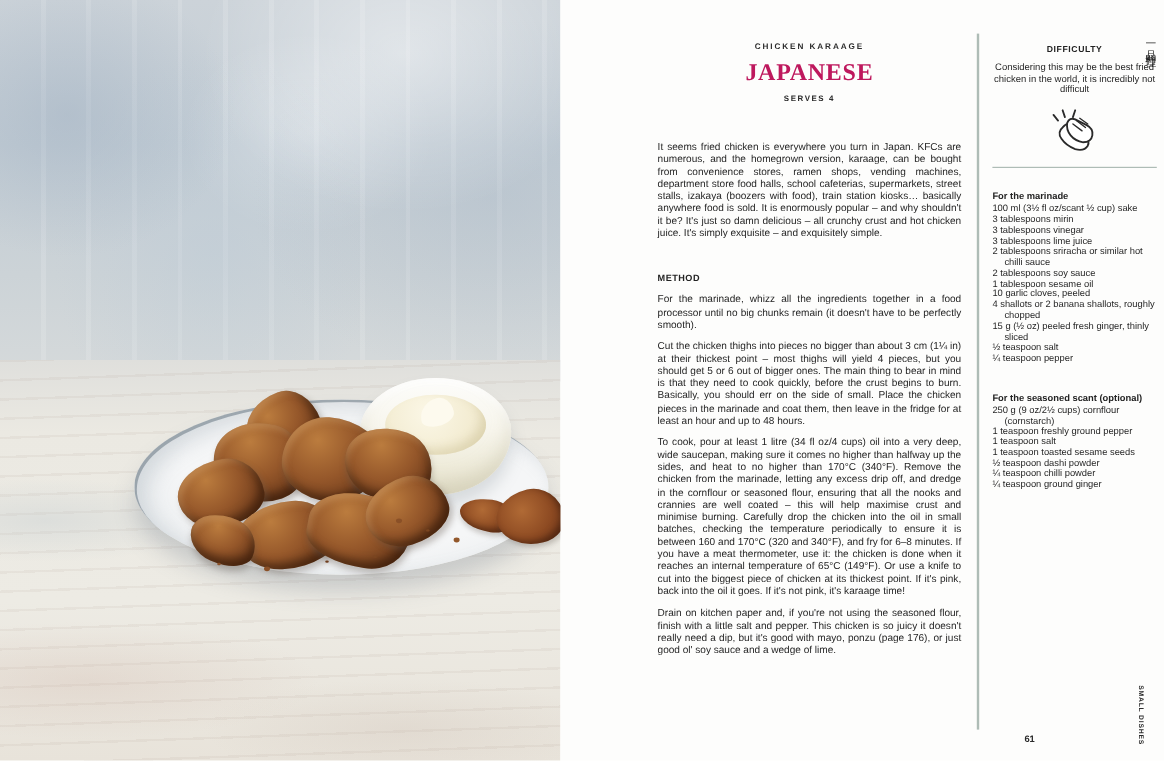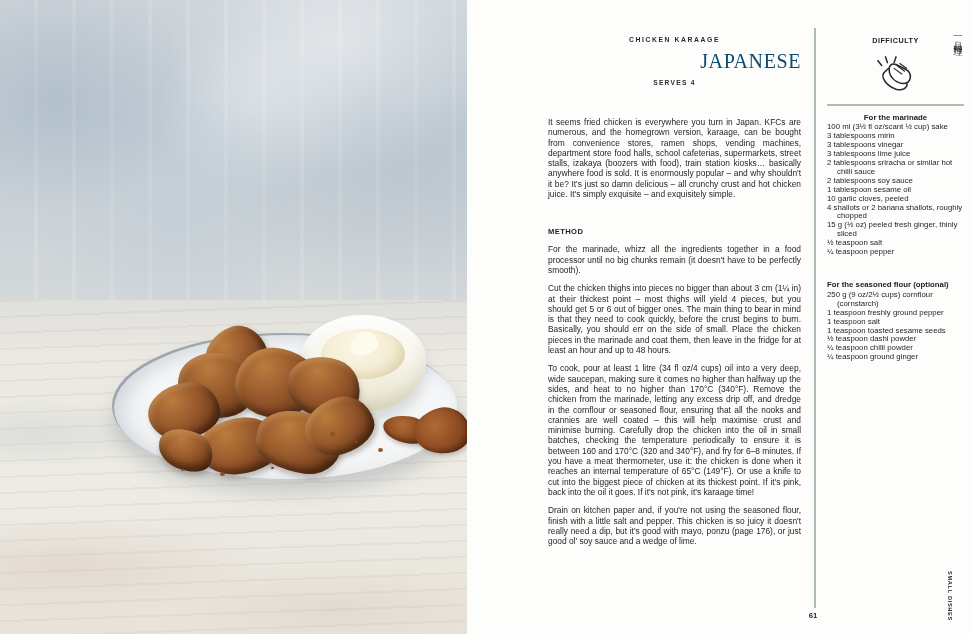--- a/index.html
+++ b/index.html
@@ -62,46 +62,46 @@
   .crisp1 { left:383px; top:416px; width:46px; height:27px; transform:rotate(8deg); }
   .crisp2 { left:414px; top:408px; width:56px; height:46px; transform:rotate(-14deg); }
   .crumbs { position:absolute; left:330px; top:432px; width:5px; height:4px; border-radius:50%; background:#8a5027;
     box-shadow: 24px 8px 0 -1px #7a4520, 48px 16px 0 #93582b, -60px 34px 0 -1px #6e3c1c,
                 -110px 40px 0 #8a5027, -20px 30px 0 -1px #7a4520, 10px 24px 0 -2px #93582b,
                 60px 4px 0 -2px #6e3c1c, -150px 36px 0 -1px #8a5027; }
 
   
   .recipe-col { position:absolute; left:548px; top:28px; width:253px; }
   .kicker { margin-top:8px; text-align:center; font-size:6.8px; letter-spacing:1.6px; font-weight:bold; color:#2b2b2b; }
-  .title { margin-top:9px; text-align:right; font-family:"Liberation Serif", serif; font-weight:400;
-           font-size:20px; line-height:19px; letter-spacing:0.6px; color:#0c4a6e; }
+  .title { margin-top:9px; text-align:center; font-family:"Liberation Serif", serif; font-weight:700;
+           font-size:20px; line-height:19px; letter-spacing:0.6px; color:#be185d; }
   .title span { display:block; }
   .serves { margin-top:8px; text-align:center; font-size:6.6px; letter-spacing:1.3px; font-weight:bold; color:#2b2b2b; }
   .intro { margin-top:31px; font-size:8.4px; line-height:10.3px; text-align:justify; color:#262626; }
   .method-label { margin-top:28px; font-size:7.6px; font-weight:bold; letter-spacing:0.4px; }
   .method-paras .para { margin-top:8px; font-size:8.4px; line-height:10.3px; text-align:justify; color:#262626; }
 
   
   .v-rule { position:absolute; left:814px; top:28px; width:1.5px; height:580px; background:#aebcb6; }
-  .page-num { position:absolute; left:800px; top:611px; width:26px; text-align:center; font-size:7.8px; font-weight:bold; color:#2b2b2b; }
+  .page-num { position:absolute; left:845px; top:611px; width:26px; text-align:center; font-size:7.8px; font-weight:bold; color:#2b2b2b; }
   .jp-tab { position:absolute; left:951px; top:31px; writing-mode:vertical-rl; font-size:9px; letter-spacing:3px;
             color:#1f1f1f; font-family:"DejaVu Sans", sans-serif; }
   .chapter-tab { position:absolute; left:947px; top:571px; writing-mode:vertical-rl; font-size:5.6px; font-weight:bold;
             letter-spacing:0.7px; color:#2b2b2b; }
 
   
   .side-col { position:absolute; left:827px; top:30px; width:137px; }
   .diff-label { margin-top:6px; text-align:center; font-size:7.2px; font-weight:bold; letter-spacing:0.5px; }
   .diff-text { margin-top:6px; text-align:center; font-size:7.9px; line-height:9.6px; color:#262626; }
   .clap { margin:10px auto 0; width:46px; height:40px; text-align:center; }
   .h-rule { margin-top:9px; width:100%; height:1.5px; background:#aebcb6; }
   .ing-list { margin-top:9px; font-size:7.8px; line-height:8.9px; color:#262626; }
   .ing-list .ing-line { padding-left:10px; text-indent:-10px; }
   .ing-header { font-size:7.8px; line-height:8.9px; font-weight:bold; color:#232323; }
-  .mt-marinade { margin-top:8px;text-align:center; }
+  .mt-marinade { margin-top:20px; }
   .mt-flour { margin-top:24px; }
   .ing-list.tight { margin-top:1px; }
 </style>
 </head>
 <body>
 
 <div class="spread">
 
   <div class="photo">
     <div class="wall"></div>
@@ -137,20 +137,21 @@
         <p class="para">Cut the chicken thighs into pieces no bigger than about 3 cm (1¼ in) at their thickest point – most thighs will yield 4 pieces, but you should get 5 or 6 out of bigger ones. The main thing to bear in mind is that they need to cook quickly, before the crust begins to burn. Basically, you should err on the side of small. Place the chicken pieces in the marinade and coat them, then leave in the fridge for at least an hour and up to 48 hours.</p>
         <p class="para">To cook, pour at least 1 litre (34 fl oz/4 cups) oil into a very deep, wide saucepan, making sure it comes no higher than halfway up the sides, and heat to no higher than 170°C (340°F). Remove the chicken from the marinade, letting any excess drip off, and dredge in the cornflour or seasoned flour, ensuring that all the nooks and crannies are well coated – this will help maximise crust and minimise burning. Carefully drop the chicken into the oil in small batches, checking the temperature periodically to ensure it is between 160 and 170°C (320 and 340°F), and fry for 6–8 minutes. If you have a meat thermometer, use it: the chicken is done when it reaches an internal temperature of 65°C (149°F). Or use a knife to cut into the biggest piece of chicken at its thickest point. If it's pink, back into the oil it goes. If it's not pink, it's karaage time!</p>
         <p class="para">Drain on kitchen paper and, if you're not using the seasoned flour, finish with a little salt and pepper. This chicken is so juicy it doesn't really need a dip, but it's good with mayo, ponzu (page 176), or just good ol' soy sauce and a wedge of lime.</p>
       </div>
   </div>
 
   <div class="v-rule"></div>
 
   <div class="side-col">
     <div class="diff-label">DIFFICULTY</div>
+    <p class="diff-text">Considering this may be the best fried chicken in the world, it is incredibly not difficult</p>
     <div class="clap">
       <svg viewBox="0 0 48 42" width="46" height="40" aria-hidden="true">
         <g fill="none" stroke="#2a2a2a" stroke-width="1.6" stroke-linecap="round" stroke-linejoin="round">
           <path d="M9 11 L5 6"></path>
           <path d="M15 8 L13 2"></path>
           <path d="M22 8 L24 2"></path>
           <path fill="#ffffff" d="M13 17 q-5 4 -1 10 q4 6 12 9 q8 2 11 -3 q2 -4 -2 -8 l-9 -9 q-6 -5 -11 1 z"></path>
           <path fill="#ffffff" d="M17 13 q2 -5 7 -3 l10 5 q6 3 5 9 q-1 6 -8 6 q-7 -1 -11 -6 q-4 -5 -3 -11 z"></path>
           <path stroke-width="1.2" d="M22 14 l8 6 M25 11 l8 6 M28 9 l7 5"></path>
         </g>
@@ -168,21 +169,21 @@
         <div class="ing-line">2 tablespoons sriracha or similar hot chilli sauce</div>
         <div class="ing-line">2 tablespoons soy sauce</div>
         <div class="ing-line">1 tablespoon sesame oil</div>
         <div class="ing-line">10 garlic cloves, peeled</div>
         <div class="ing-line">4 shallots or 2 banana shallots, roughly chopped</div>
         <div class="ing-line">15 g (½ oz) peeled fresh ginger, thinly sliced</div>
         <div class="ing-line">½ teaspoon salt</div>
         <div class="ing-line">¼ teaspoon pepper</div>
       </div>
 
-    <div class="ing-header mt-flour">For the seasoned flour (optional)</div>
+    <div class="ing-header mt-flour">For the seasoned scant (optional)</div>
     <div class="ing-list tight">
         <div class="ing-line">250 g (9 oz/2½ cups) cornflour (cornstarch)</div>
         <div class="ing-line">1 teaspoon freshly ground pepper</div>
         <div class="ing-line">1 teaspoon salt</div>
         <div class="ing-line">1 teaspoon toasted sesame seeds</div>
         <div class="ing-line">½ teaspoon dashi powder</div>
         <div class="ing-line">¼ teaspoon chilli powder</div>
         <div class="ing-line">¼ teaspoon ground ginger</div>
       </div>
   </div>

